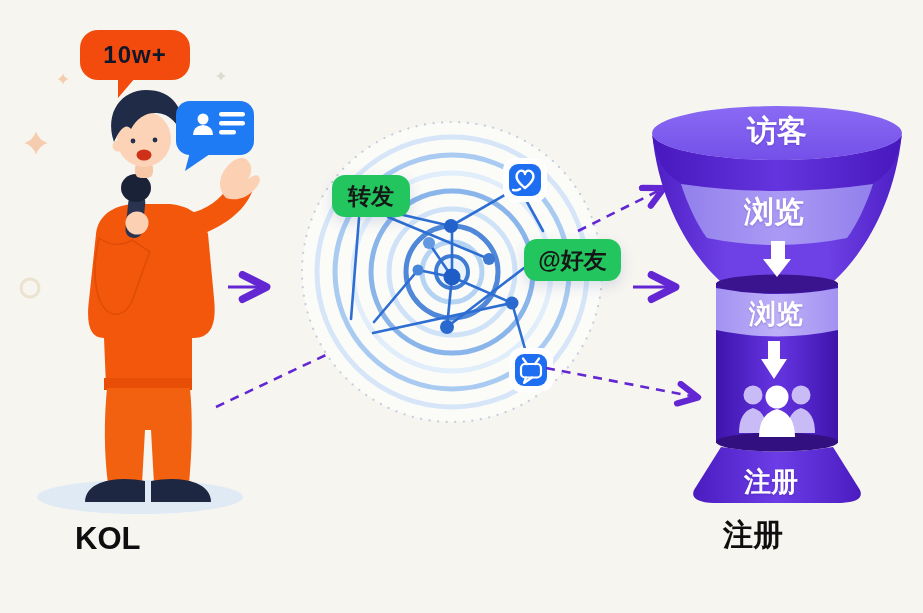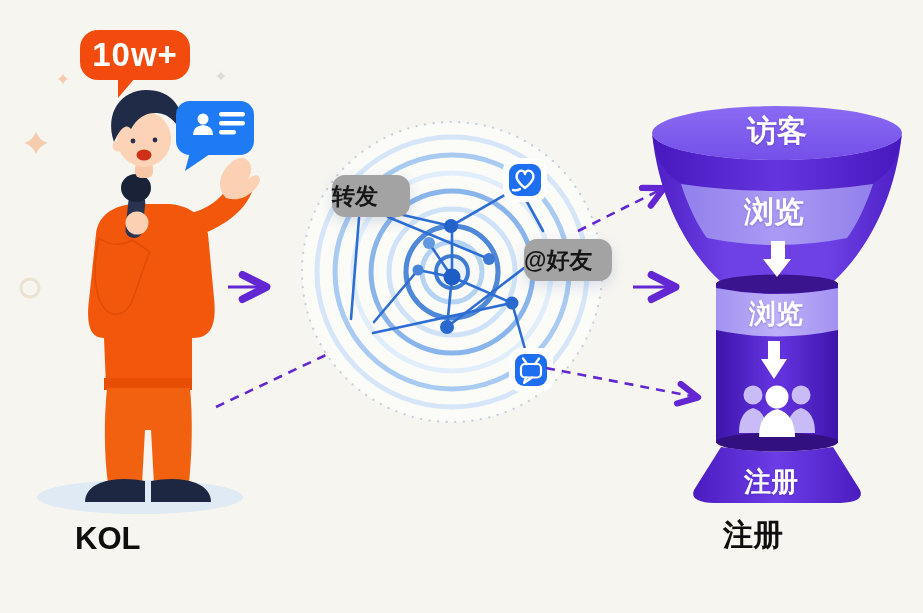--- a/index.html
+++ b/index.html
@@ -7,35 +7,35 @@
     position:relative;width:923px;height:613px;overflow:hidden;
     background:#f7f5f0;
     font-family:"Liberation Sans","DejaVu Sans",sans-serif;
   }
   .scene svg.art{position:absolute;left:0;top:0;}
   .abs{position:absolute;}
   
   .badge-10w{
     left:80px;top:30px;width:110px;height:50px;
     background:#f24b0d;border-radius:18px;
-    color:#ffffff;font-size:33px;font-weight:800;
+    color:#0f172a;font-size:24px;font-weight:800;
     text-align:center;line-height:50px;letter-spacing:1px;
   }
   .badge-tail{
     left:118px;top:78px;width:0;height:0;
     border-top:20px solid #f24b0d;border-right:17px solid transparent;
   }
   
   .pill{
-    background:#a3a3a3;border-radius:13px;color:#161616;
-    font-weight:700;font-size:23px;text-align:left;line-height:42px;
+    background:#22c55e;border-radius:13px;color:#161616;
+    font-weight:700;font-size:23px;text-align:center;line-height:42px;
     height:42px;box-shadow:0 5px 14px rgba(40,80,160,.16);
   }
   .pill-forward{left:332px;top:175px;width:78px;}
-  .pill-mention{left:524px;top:239px;width:88px;}
+  .pill-mention{left:524px;top:239px;width:97px;}
   .pill-favorite{left:317px;top:319px;width:78px;}
   
   .stage{color:#fff;font-weight:700;text-align:center;width:120px;
          text-shadow:0 1px 2px rgba(40,10,120,.25);}
   .stage-visitors{left:717px;top:111px;font-size:30px;}
   .stage-browse-1{left:714px;top:192px;font-size:30px;}
   .stage-browse-2{left:716px;top:296px;font-size:27px;}
   .stage-register{left:711px;top:464px;font-size:27px;}
   
   .caption{color:#0e0e0e;font-weight:800;text-align:left;}

